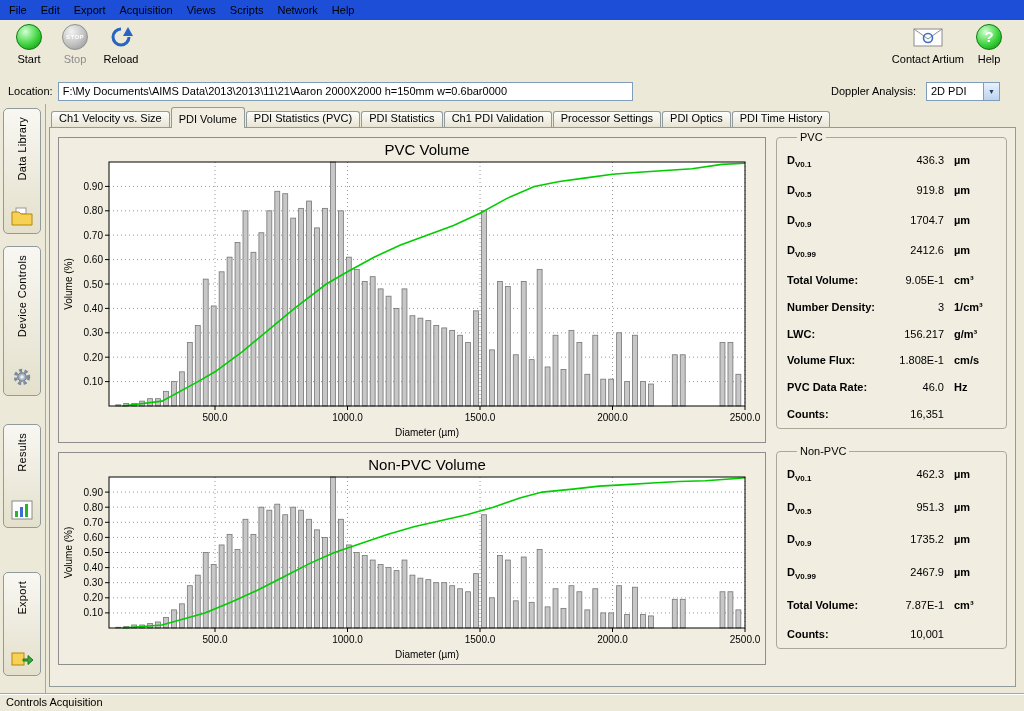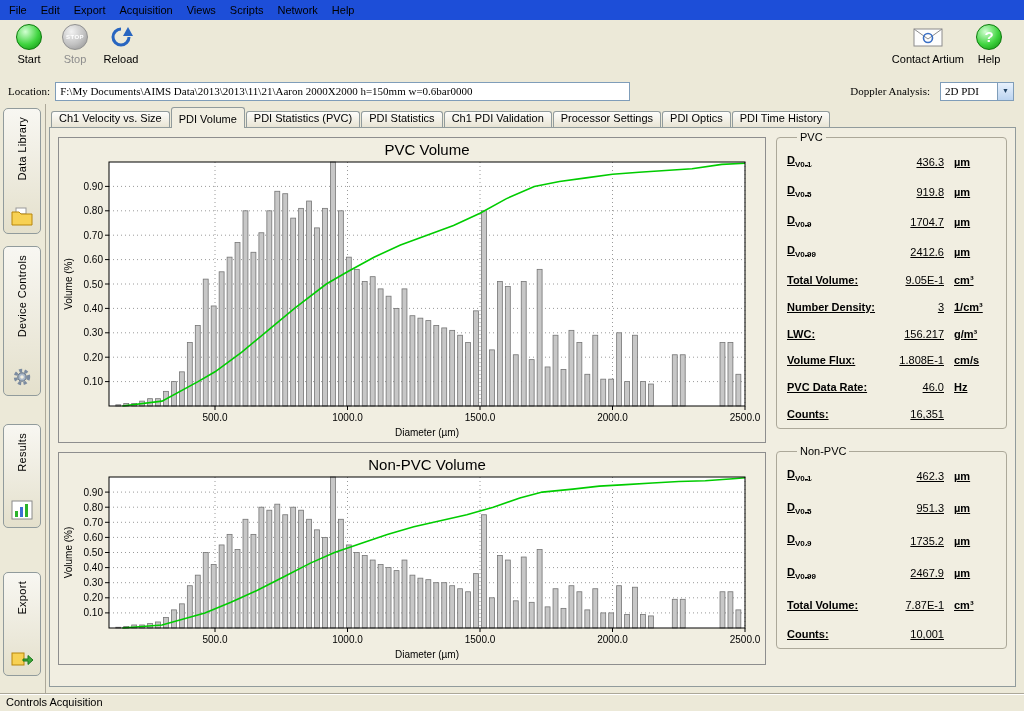--- a/index.html
+++ b/index.html
@@ -18,21 +18,21 @@
   .sphere.green { background:radial-gradient(circle at 35% 28%, #d2ffd2, #3fd43f 55%, #0b8a0b); border:1px solid #0a7a0a; }
   .sphere.gray  { background:radial-gradient(circle at 35% 28%, #f2f2f2, #c2c2c2 55%, #8d8d8d); border:1px solid #909090;
                   color:#fff; font-size:6px; font-weight:bold; line-height:24px; text-align:center; letter-spacing:.4px; }
   .sphere.help  { background:radial-gradient(circle at 35% 28%, #d2ffd2, #3fd43f 55%, #0b8a0b); border:1px solid #0a7a0a;
                   color:#fff; font-size:15px; font-weight:bold; line-height:24px; text-align:center; }
   .disabled-cap { color:#8d8d8d; }
   .tb-right { margin-left:auto; display:flex; }
   .iconbox { height:27px; display:flex; align-items:center; justify-content:center; }
 
   
-  .locrow { height:26px; display:flex; align-items:center; padding:0 10px 0 8px;font-family:Liberation Serif, serif; }
+  .locrow { height:26px; display:flex; align-items:center; padding:0 24px 0 8px; }
   .loclabel { margin-right:5px; }
   .locfield { width:575px; height:19px; border:1px solid #7f9db9; background:#fff; padding:2px 4px;
               white-space:nowrap; overflow:hidden; font-size:11px; }
   .doplabel { margin-left:auto; margin-right:10px; }
   .dropdown { width:74px; height:19px; border:1px solid #7f9db9; background:#fff; display:flex; align-items:center; }
   .dd-text { padding-left:4px; flex:1; }
   .dd-btn { width:16px; height:17px; background:linear-gradient(#e8f1fc,#bcd4f0); border-left:1px solid #7f9db9;
             font-size:7px; line-height:17px; text-align:center; color:#214263; }
 
   
@@ -62,21 +62,21 @@
   .chartbox { border:1px solid #8e8e8e; background:#f1eee1; padding:2px; }
   .chartbox svg { display:block; }
 
   
   .statscol { flex:1; display:flex; flex-direction:column; }
   .groupbox { border:1px solid #aca899; border-radius:4px; position:relative; padding:16px 10px 8px; }
   .legend { position:absolute; top:-7px; left:20px; background:#f1eee1; padding:0 3px; font-size:11px; }
   #pvc-box { height:292px; }
   #nonpvc-box { height:198px; margin-top:22px; }
   .rows { display:flex; flex-direction:column; justify-content:space-between; height:100%; }
-  .stat-row { display:flex; align-items:center;text-decoration:underline; }
+  .stat-row { display:flex; align-items:flex-start; }
   .stat-label { font-weight:bold; font-size:11px; }
   .stat-label sub { font-size:8px; font-weight:bold; }
   .stat-value { flex:1; text-align:right; padding-right:10px; font-size:11px; }
   .stat-unit { width:42px; font-weight:bold; font-size:11px; }
 
   
   .statusbar { height:18px; border-top:1px solid #aca899; box-shadow:inset 0 1px 0 #fff; padding:2px 6px; font-size:11px; }
 </style>
 </head>
 <body>

